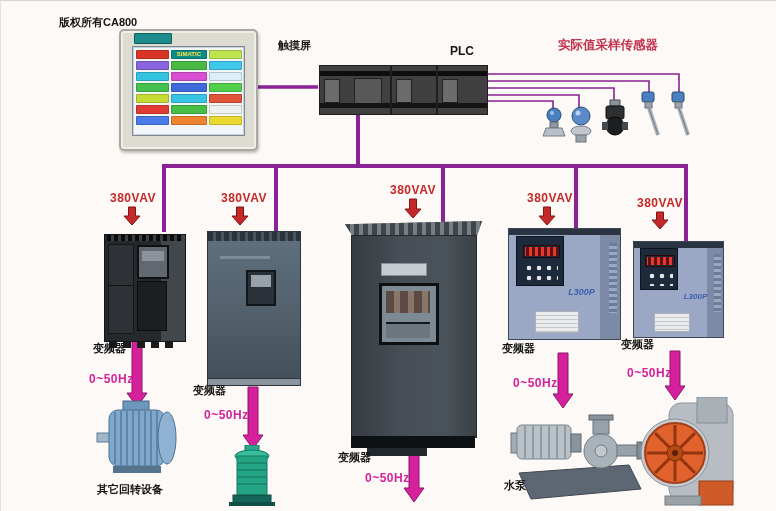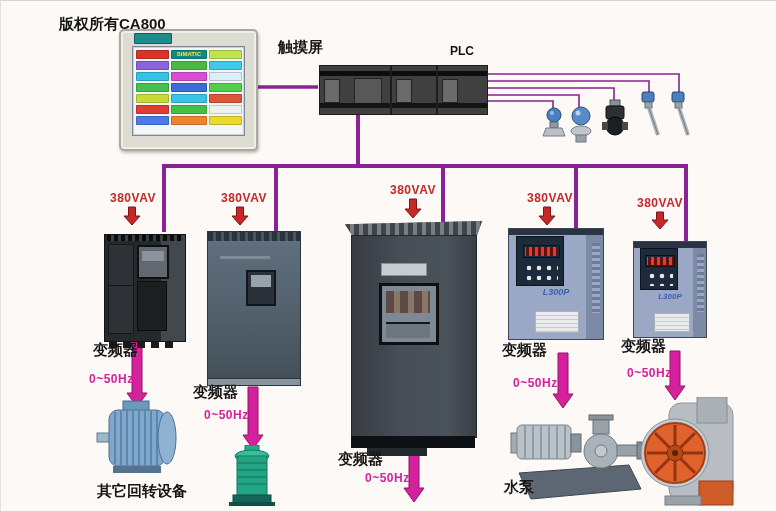--- a/index.html
+++ b/index.html
@@ -3,21 +3,21 @@
 <meta charset="utf-8">
 <style>
   html,body{margin:0;padding:0;background:#ffffff;}
   .canvas{
     position:relative;width:776px;height:511px;overflow:hidden;
     background:#fdf9f6;border-top:1px solid #d8d4d0;border-left:1px solid #e6e2de;
     font-family:"Liberation Sans",sans-serif;color:#111;
   }
   .abs{position:absolute;}
   .lbl{position:absolute;white-space:nowrap;font-weight:bold;}
-  .lbl-black{color:#151515;font-size:15px;}
+  .lbl-black{color:#151515;font-size:11px;}
   .lbl-red{color:var(--c-red);font-size:12px;letter-spacing:.5px;}
   .lbl-mag{color:var(--c-magenta);font-size:12px;letter-spacing:.5px;}
   .lbl-sensor{color:var(--c-sensor-text);font-size:12.5px;line-height:15px;font-weight:bold;}
 
   
   svg.wires{position:absolute;left:0;top:0;width:776px;height:511px;}
 
   
   .ts-frame{left:118px;top:28px;width:135px;height:118px;background:#dcdcd3;
     border:2px solid #a9a9a1;border-radius:5px;box-shadow:inset 0 0 0 2px #efefe8,1px 2px 3px rgba(0,0,0,.25);}
@@ -71,21 +71,21 @@
     background:linear-gradient(90deg,#363c42 0,#474e55 40%,#4b535a 75%,#394046 100%);}
   .inv3 .tag{position:absolute;left:36px;top:42px;width:44px;height:11px;background:#c7ccd1;border:1px solid #8b9096;}
   .inv3 .win{position:absolute;left:34px;top:62px;width:54px;height:56px;background:#7d8a94;border:3px solid #0d0f11;}
   .inv3 .win::before{content:"";position:absolute;left:4px;top:5px;width:44px;height:22px;
     background:repeating-linear-gradient(90deg,#5d4a44 0 8px,#8a7668 8px 14px);}
   .inv3 .win::after{content:"";position:absolute;left:4px;bottom:4px;width:44px;height:14px;background:#6b767f;border-top:2px solid #15181a;}
   .inv3 .foot{position:absolute;left:6px;bottom:0;width:124px;height:12px;background:#0e1113;}
   .inv3 .foot2{position:absolute;left:22px;bottom:-8px;width:60px;height:8px;background:#23282c;}
 
   
-  .hitachi{border:1px solid #3c4657;background:linear-gradient(90deg,#9aa8c6 0 82%,#7c8aa6 82% 100%);}
+  .hitachi{border:1px solid #3c4657;background:linear-gradient(90deg,#9aa8c6 0 82%,#7c8aa6 82% 100%);padding-left:17px;}
   .hitachi::before{content:"";position:absolute;left:0;right:0;top:0;height:6px;background:#2b3443;}
   .hitachi .panel{position:absolute;background:#1d2a3c;border:1px solid #0c1420;}
   .hitachi .led{position:absolute;left:12%;top:16%;width:72%;height:20%;background:#5e0f0f;
     box-shadow:inset 0 0 0 1px #2a0505;
     background-image:repeating-linear-gradient(90deg,#e23b2b 0 3px,#5e0f0f 3px 6px);background-clip:content-box;padding:2px;}
   .hitachi .keys{position:absolute;left:10%;bottom:8%;width:80%;height:42%;
     background-image:radial-gradient(circle,#e4e6e8 2px,transparent 2.6px);background-size:10px 10px;background-position:2px 2px;}
   .hitachi .brand{position:absolute;width:100%;text-align:center;color:#3b5fae;font-weight:bold;font-style:italic;}
   .hitachi .spec{position:absolute;background:#e9ebed;border:1px solid #aeb2b6;
     background-image:repeating-linear-gradient(180deg,transparent 0 3px,#c6cacd 3px 4px);}
@@ -136,20 +136,21 @@
     <polygon style="fill:var(--c-magenta);stroke:#8b1468" points="247,386 257,386 257,434 262,434 252,448 242,434 247,434"></polygon>
     <polygon style="fill:var(--c-magenta);stroke:#8b1468" points="408,446 418,446 418,487 423,487 413,501 403,487 408,487"></polygon>
     <polygon style="fill:var(--c-magenta);stroke:#8b1468" points="557,352 567,352 567,393 572,393 562,407 552,393 557,393"></polygon>
     <polygon style="fill:var(--c-magenta);stroke:#8b1468" points="669,350 679,350 679,385 684,385 674,399 664,385 669,385"></polygon>
   </svg>
 
   <div class="lbl lbl-black" style="left:58px;top:14px;">版权所有CA800</div>
   <div class="lbl lbl-black" style="left:277px;top:37px;">触摸屏</div>
   <div class="lbl lbl-black" style="left:449px;top:43px;font-size:12px;">PLC</div>
   <div class="lbl lbl-sensor" style="left:557px;top:37px;">
+    <div>实际值采样传感器</div>
   </div>
 
   <div class="abs ts-frame">
     <div class="ts-chip"></div>
     <div class="ts-screen">
       <div class="ts-grid" id="ts-grid">
           <div class="tile" style="background: rgb(217, 52, 37);"></div>
           <div class="tile" style="background: rgb(15, 139, 134);">SIMATIC</div>
           <div class="tile" style="background: rgb(191, 227, 77);"></div>
           <div class="tile" style="background: rgb(138, 99, 222);"></div>

